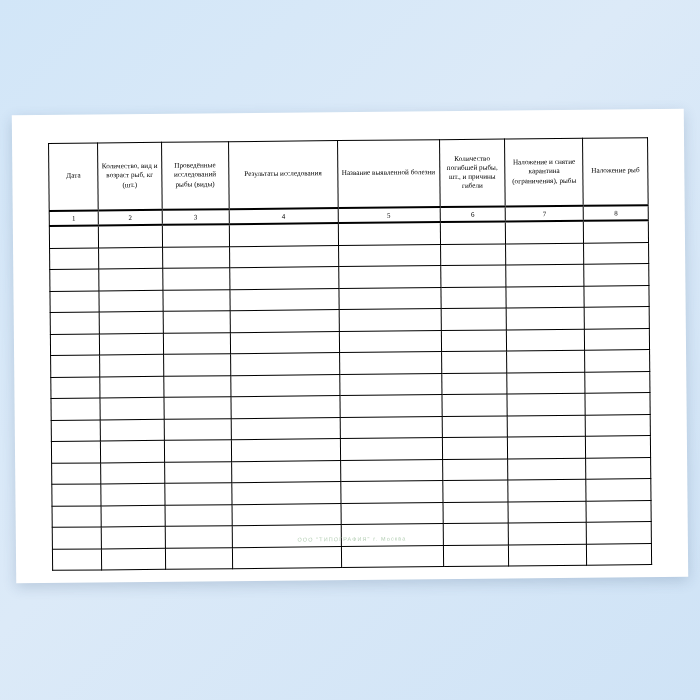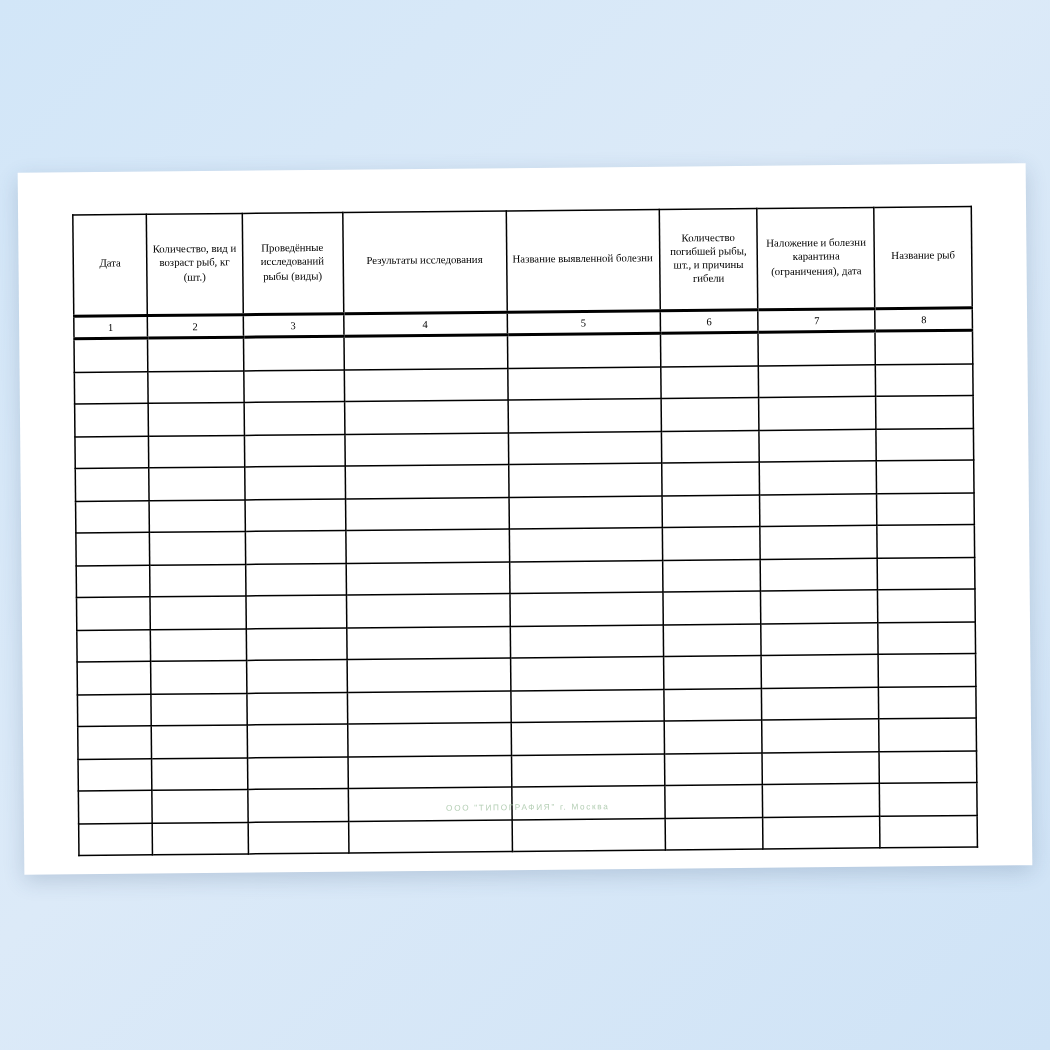--- a/index.html
+++ b/index.html
@@ -102,22 +102,22 @@
           <col style="width:10.8%">
         </colgroup>
         <thead>
           <tr>
             <th class="hdr">Дата</th>
             <th class="hdr">Количество, вид и возраст рыб, кг (шт.)</th>
             <th class="hdr">Проведённые исследований рыбы (виды)</th>
             <th class="hdr">Результаты исследования</th>
             <th class="hdr">Название  выявленной болезни</th>
             <th class="hdr">Количество погибшей рыбы, шт., и причины гибели</th>
-            <th class="hdr">Наложение и болезни карантина (ограничения), дата</th>
-            <th class="hdr">Название рыб</th>
+            <th class="hdr">Наложение и снятие карантина (ограничения), рыбы</th>
+            <th class="hdr">Наложение рыб</th>
           </tr>
           <tr class="numrow">
             <td>1</td>
             <td>2</td>
             <td>3</td>
             <td>4</td>
             <td>5</td>
             <td>6</td>
             <td>7</td>
             <td>8</td>

